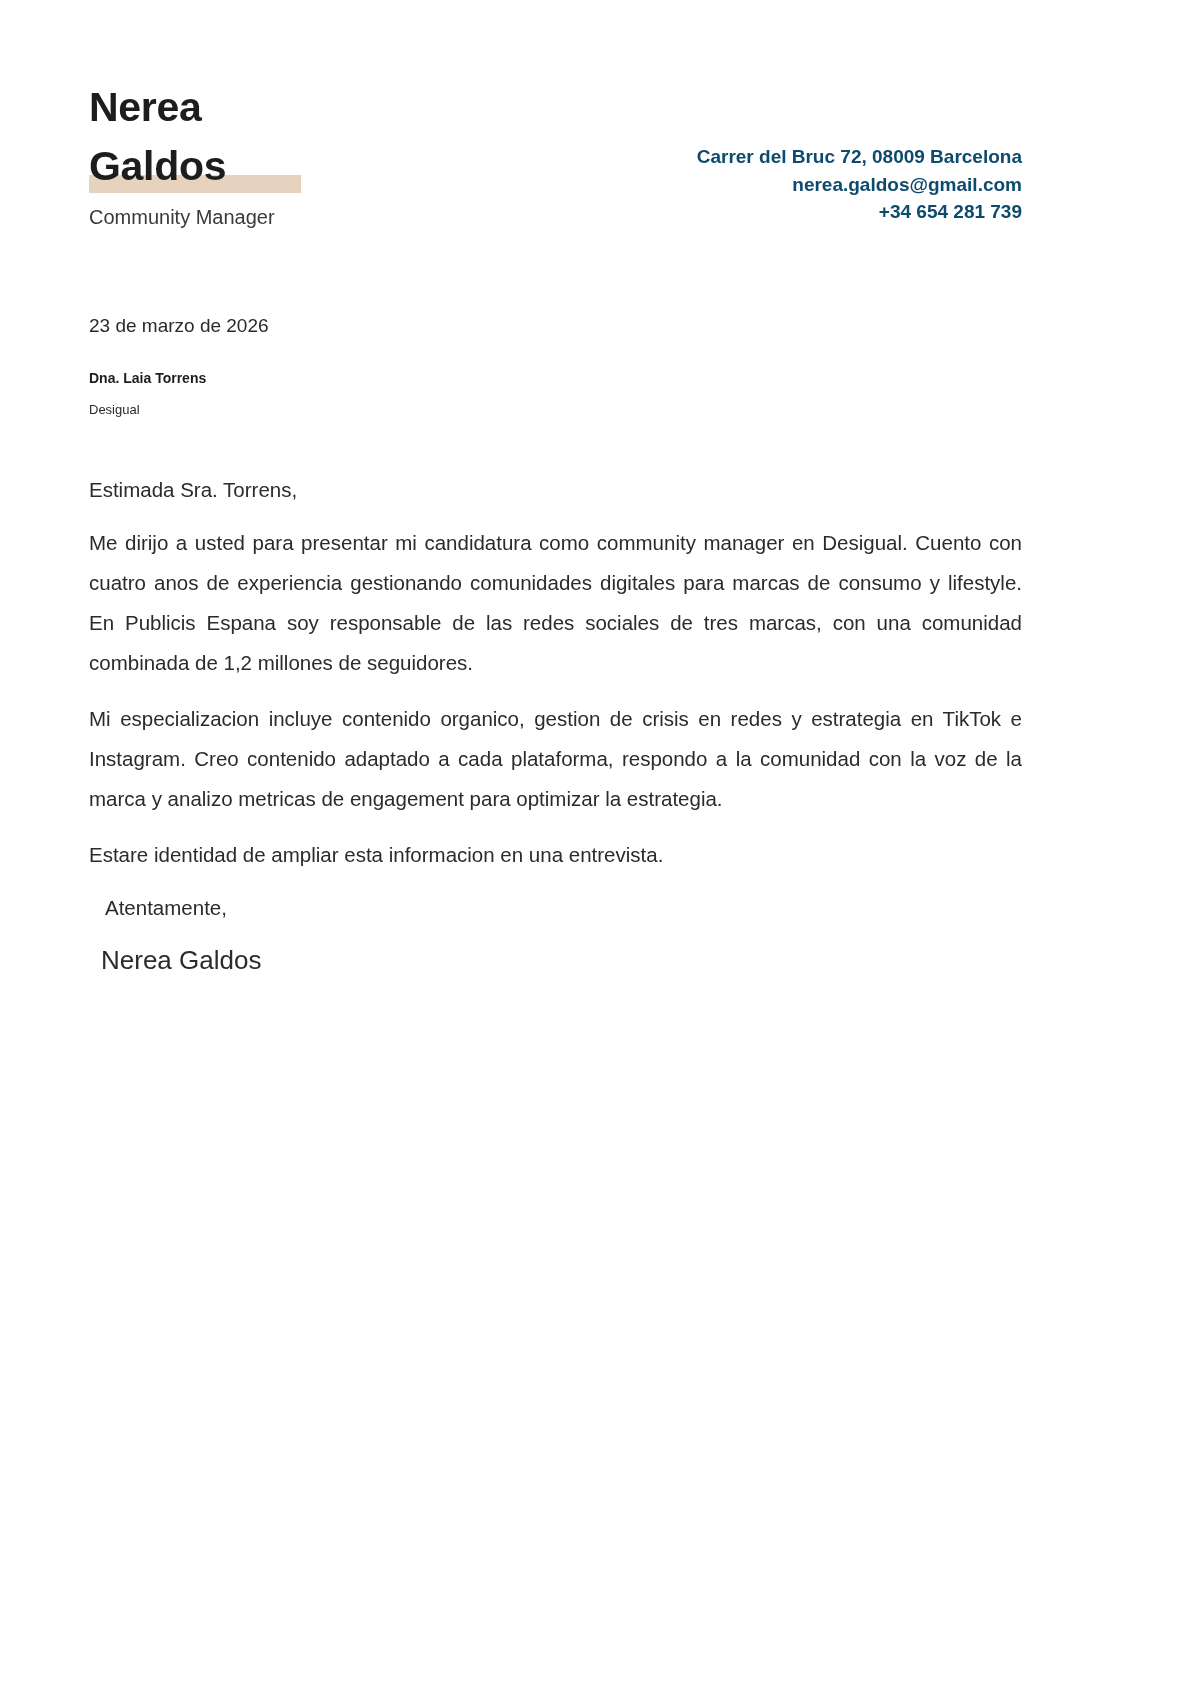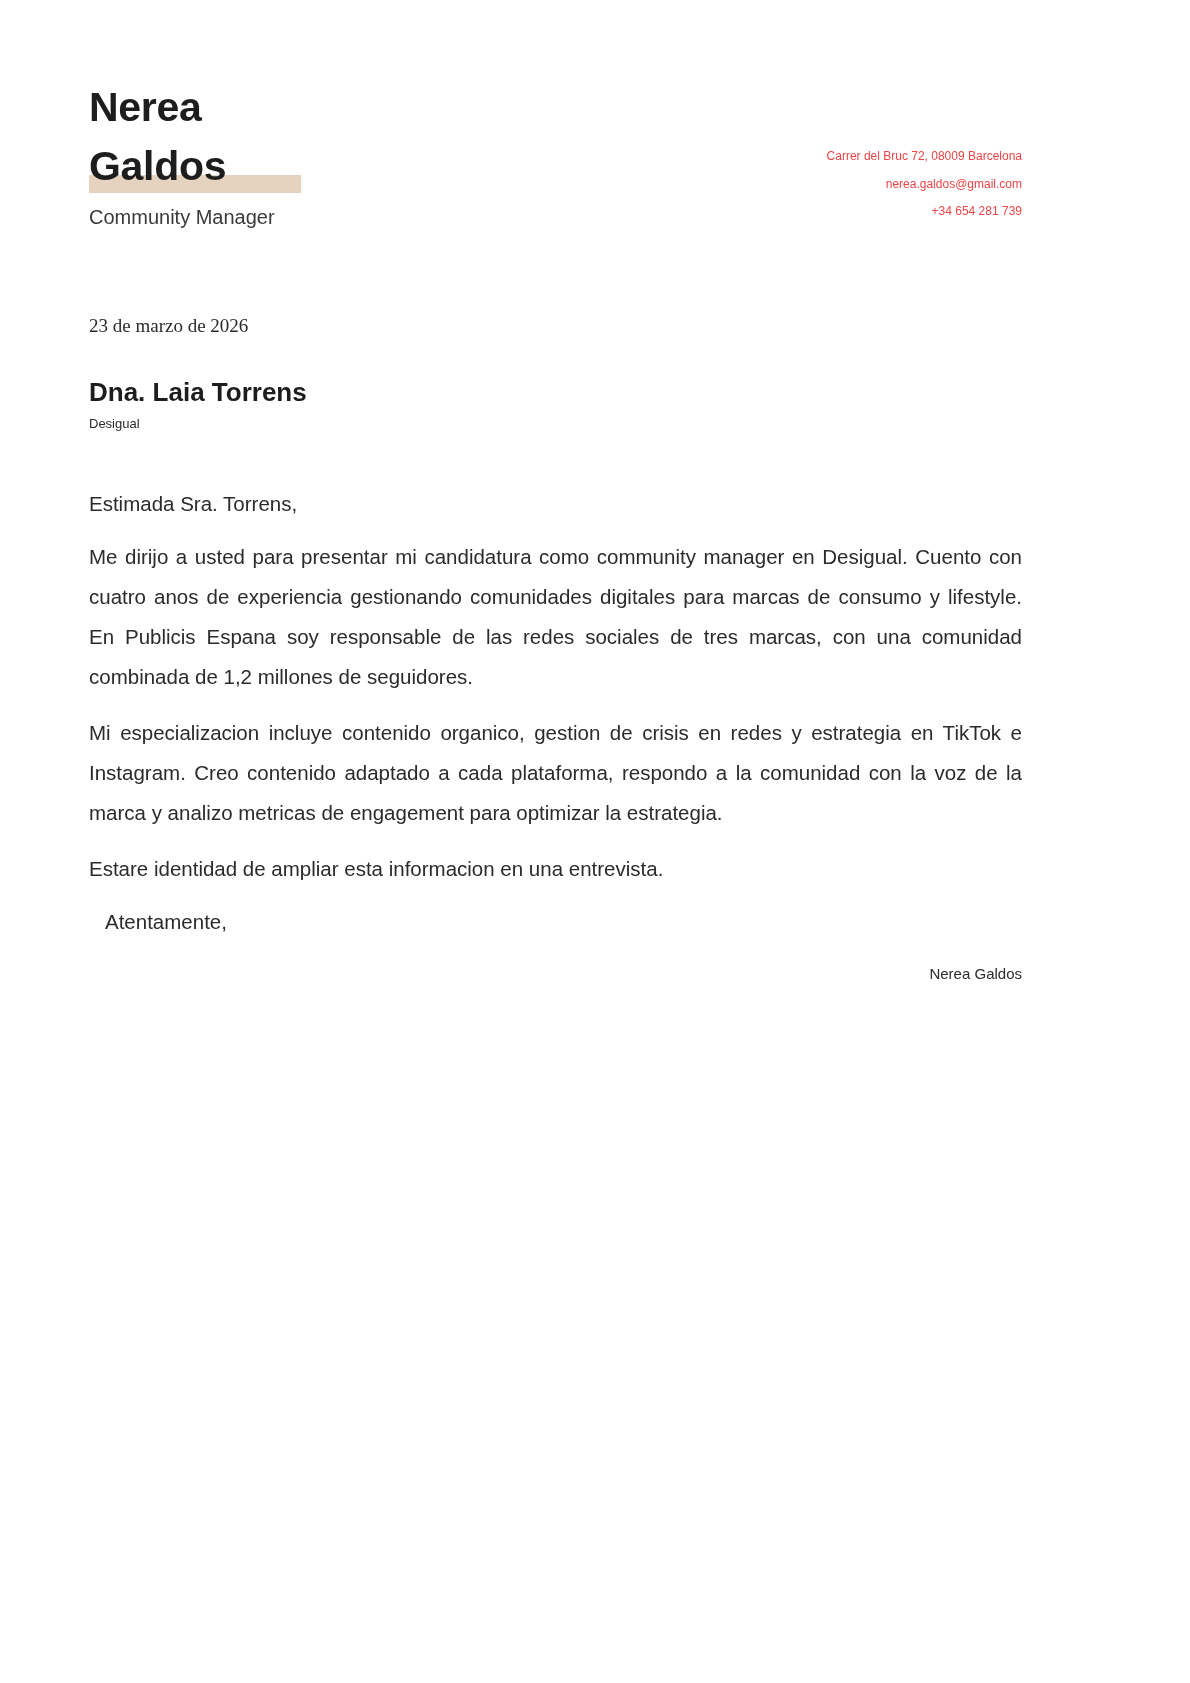--- a/index.html
+++ b/index.html
@@ -65,39 +65,39 @@
     line-height: 26px;
     color: #3a3a3a;
     font-weight: normal;
   }
 
   .contact {
     position: absolute;
     right: 0;
     top: 143px;
     text-align: right;
-    font-size: 12px;
+    font-size: 19px;
     line-height: 27.5px;
-    color: #ef4444;
+    color: #0c4a6e;
+    font-weight: bold;
   }
   .contact div { white-space: nowrap; }
 
   
   .meta {
     margin-top: 75px;
   }
   .date {
     font-size: 19px;
     line-height: 26px;
     color: #2b2b2b;
-    font-family: Liberation Serif, serif;
   }
   .recipient-name {
-    margin-top: 40px;
-    font-size: 26px;
+    margin-top: 26px;
+    font-size: 14px;
     line-height: 27px;
     font-weight: bold;
     color: #1d1d1d;
   }
   .recipient-org {
     margin-top: 5px;
     font-size: 13px;
     line-height: 26px;
     color: #2b2b2b;
   }
@@ -121,25 +121,24 @@
     margin: 0 0 16px 0;
   }
   .para.last-of-block { text-align: left; }
   .closing-line {
     font-size: 20.5px;
     line-height: 34px;
     color: #2b2b2b;
     margin: 0 0 18px 16px;
   }
   .signature {
-    font-size: 15px;
+    font-size: 26px;
     line-height: 34px;
     color: #2b2b2b;
-    margin: 0;
-    text-align: right;
+    margin: 12px;
   }
 </style>
 </head>
 <body>
 
 <div class="page">
   <div class="sheet">
 
     <div class="header">
       <div class="identity">

